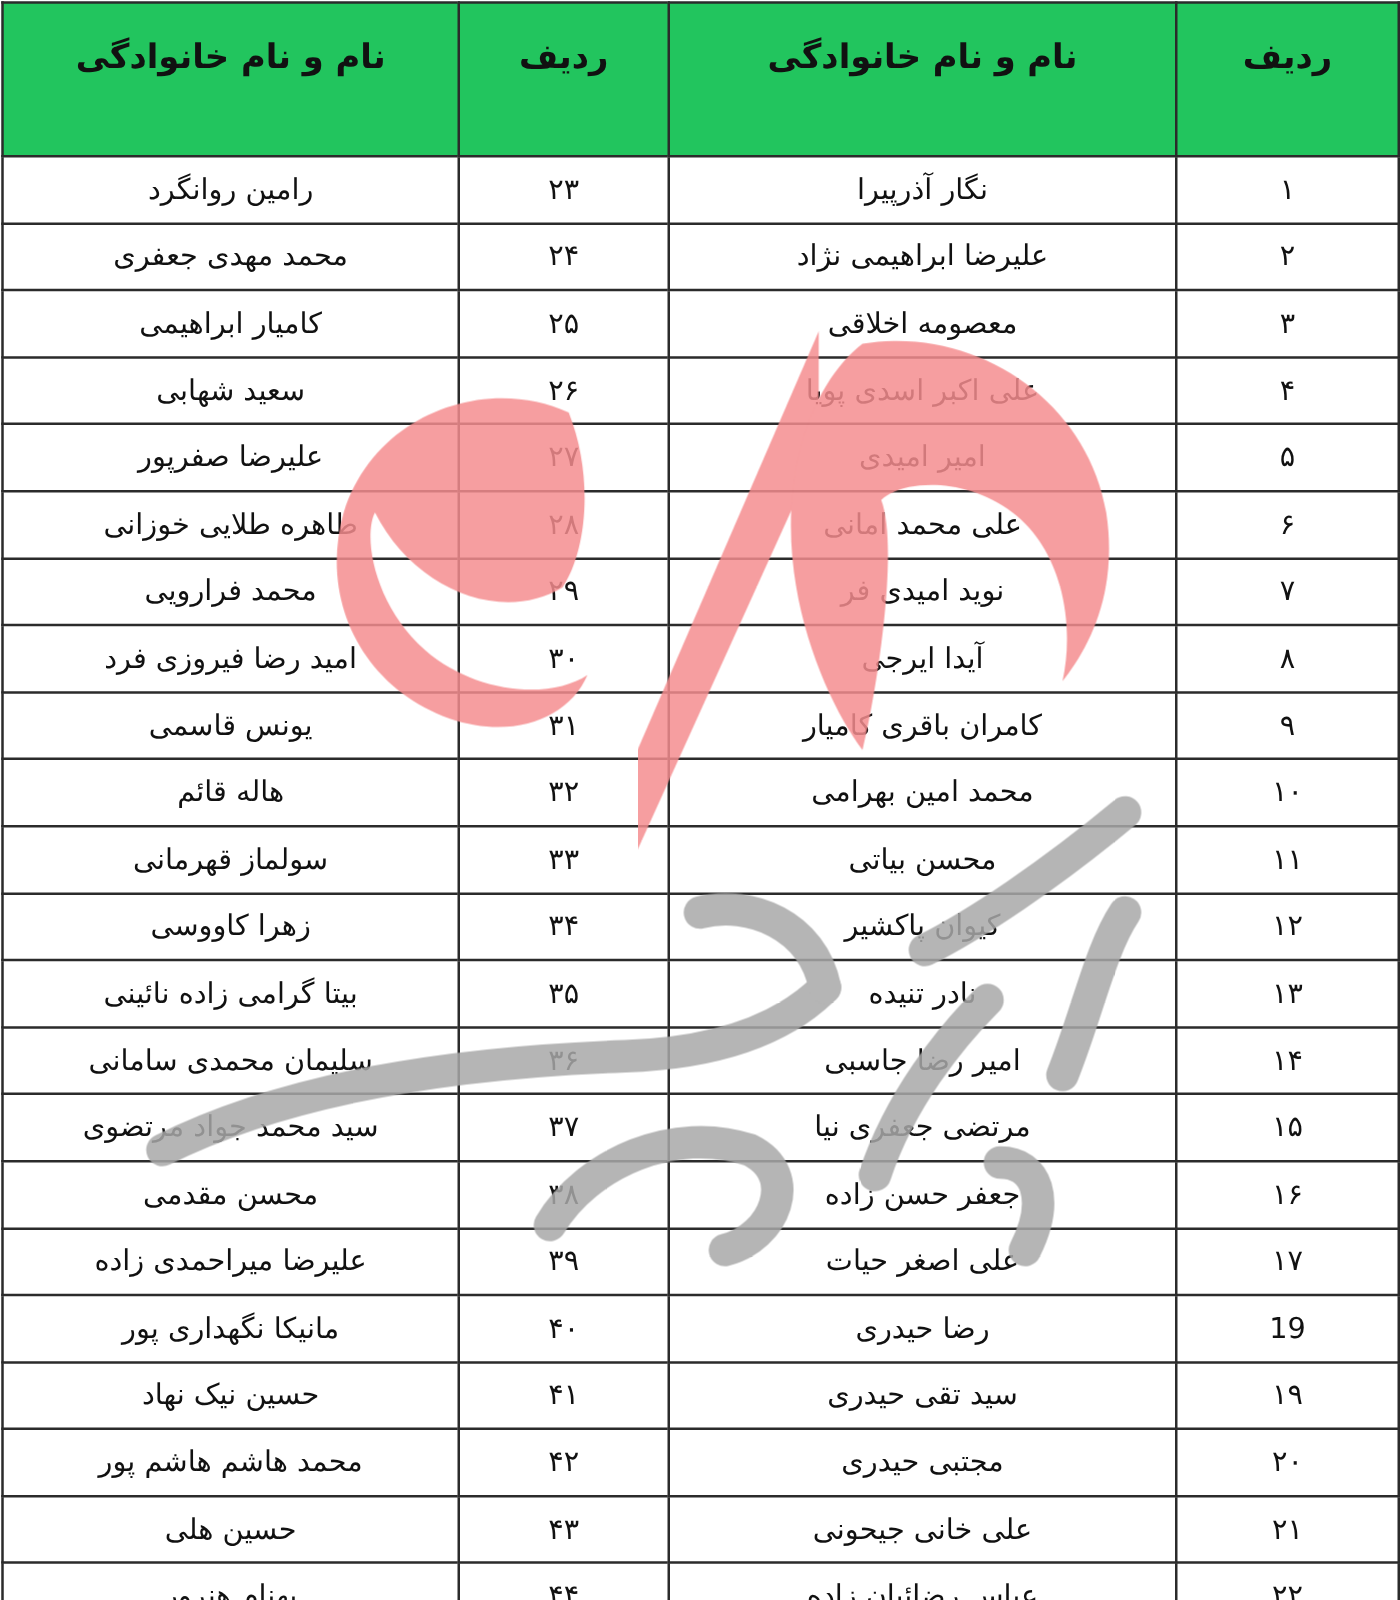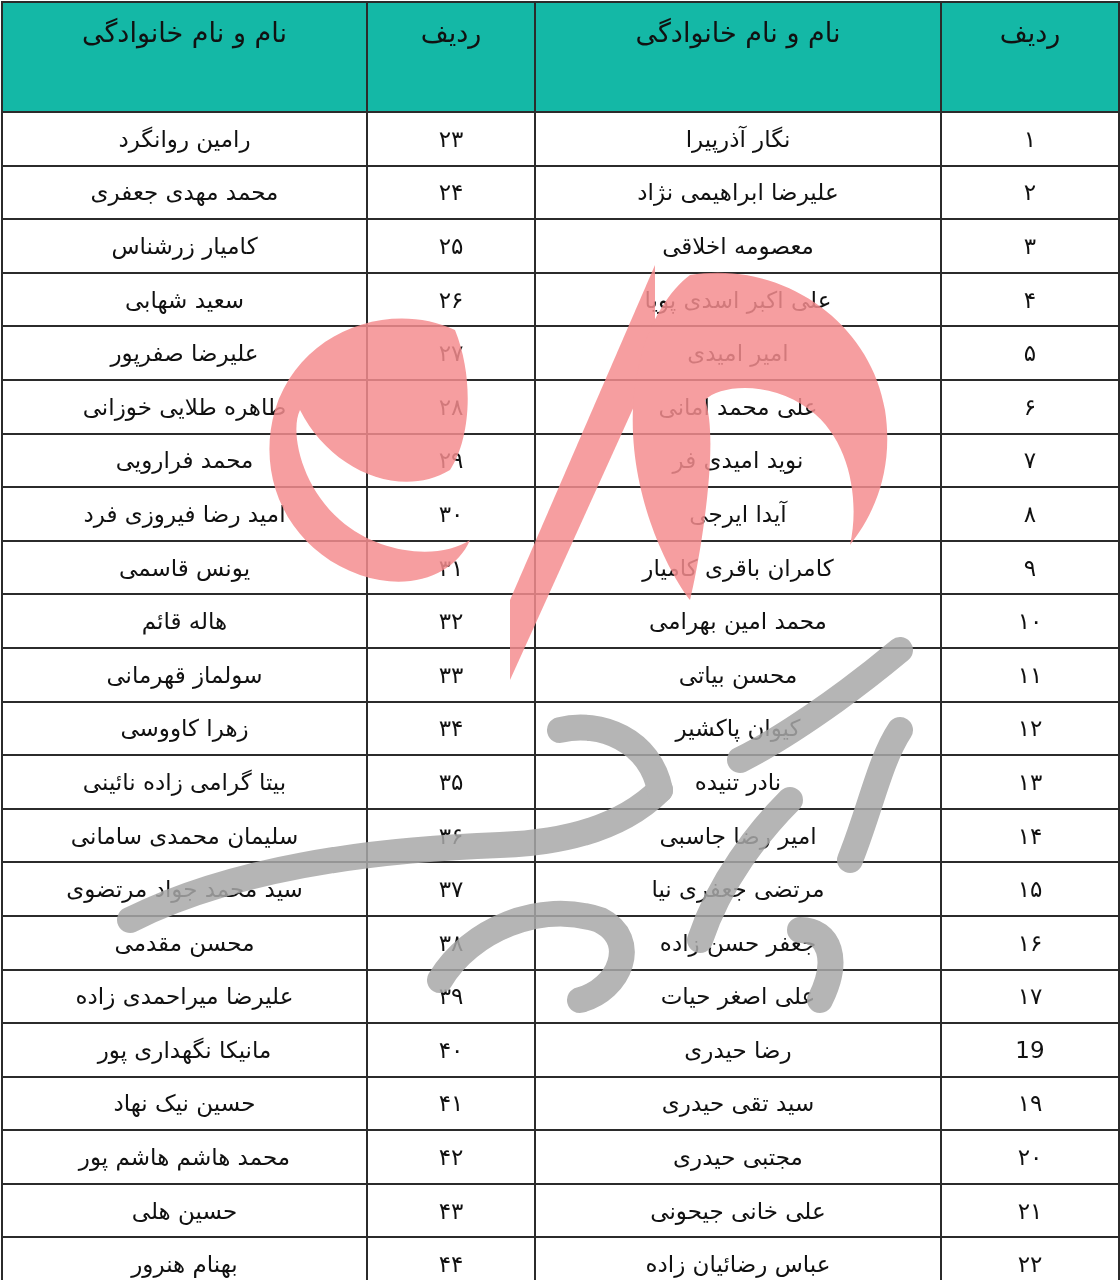--- a/index.html
+++ b/index.html
@@ -11,26 +11,26 @@
     border-collapse: collapse; table-layout: fixed;
     direction: rtl;
   }
   table.roster td, table.roster th {
     border: 2px solid #2b2b2b;
     text-align: center; vertical-align: middle;
     color: #111;
     padding: 0;
   }
   table.roster th {
-    background: #14b8a6;
+    background: #22c55e;
     height: 94px;
-    font-weight: normal;
+    font-weight: bold;
     font-size: 27px;
     vertical-align: top;
-    padding-top: 14px;
+    padding-top: 27px;
   }
   table.roster td { font-size: 23px; height: 51.6px; }
   col.c-num { width: 178px; }
   col.c-name { width: 406px; }
   col.c-num2 { width: 168px; }
   col.c-name2 { width: 365px; }
   .watermark { position: absolute; left: 0; top: 0; width: 1120px; height: 1280px; pointer-events: none; }
   .num { font-size: 24px; }
 </style>
 </head>
@@ -62,21 +62,21 @@
         <tr>
           <td class="num">۲</td>
           <td>علیرضا ابراهیمی نژاد</td>
           <td class="num">۲۴</td>
           <td>محمد مهدی جعفری</td>
         </tr>
         <tr>
           <td class="num">۳</td>
           <td>معصومه اخلاقی</td>
           <td class="num">۲۵</td>
-          <td>کامیار زرشناس</td>
+          <td>کامیار ابراهیمی</td>
         </tr>
         <tr>
           <td class="num">۴</td>
           <td>علی اکبر اسدی پویا</td>
           <td class="num">۲۶</td>
           <td>سعید شهابی</td>
         </tr>
         <tr>
           <td class="num">۵</td>
           <td>امیر امیدی</td>

